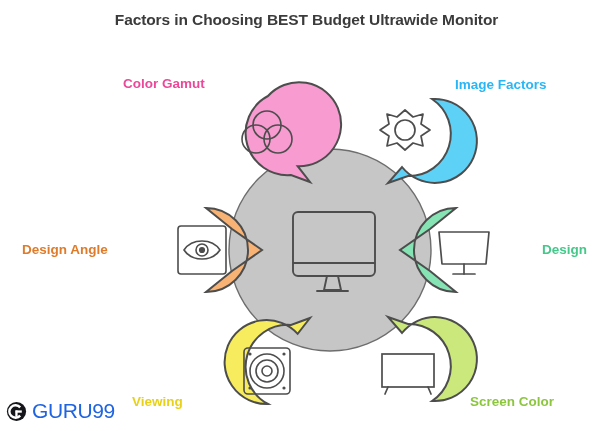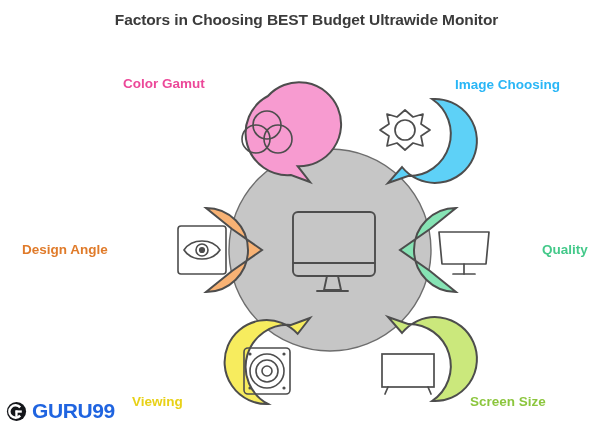--- a/index.html
+++ b/index.html
@@ -73,21 +73,21 @@
     position: absolute;
     left: 6px;
     top: 400px;
     display: flex;
     align-items: center;
     gap: 5px;
   }
   .logo-mark { display: block; }
   .logo-text {
     font-size: 21px;
-    font-weight: bold;
+    font-weight: normal;
     color: #1f64e0;
     letter-spacing: -0.4px;
     line-height: 22px;
   }
 </style>
 </head>
 <body>
 
 <div id="infographic">
 
@@ -197,29 +197,29 @@
         <line x1="293.5" y1="263" x2="374.5" y2="263"></line>
         <path d="M 327,276 L 324,290 L 341,290 L 338,276"></path>
         <line x1="317" y1="291" x2="348" y2="291"></line>
       </g>
 
     </svg>
   </div>
 
   <div class="label label-color-gamut">Color Gamut</div>
 
-  <div class="label label-image-quality">Image Choosing</div>
+  <div class="label label-image-quality">Image Factors</div>
 
   <div class="label label-viewing-angle">Design Angle</div>
 
-  <div class="label label-design">Quality</div>
+  <div class="label label-design">Design</div>
 
   <div class="label label-speakers">Viewing</div>
 
-  <div class="label label-screen-size">Screen Size</div>
+  <div class="label label-screen-size">Screen Color</div>
 
   <div class="logo">
     <svg class="logo-mark" width="21" height="21" viewBox="0 0 21 21">
       <circle cx="10.5" cy="10.5" r="9.6" fill="#14161a"></circle>
       <path d="M 14.2 6.4 A 6.2 6.2 0 1 0 14.2 14.6" fill="none" stroke="#ffffff" stroke-width="2.4"></path>
       <rect x="9.6" y="9.4" width="6.2" height="2.3" fill="#ffffff"></rect>
       <rect x="9.3" y="9.4" width="2.3" height="6.4" fill="#ffffff"></rect>
     </svg>
     <span class="logo-text">GURU99</span>
   </div>

